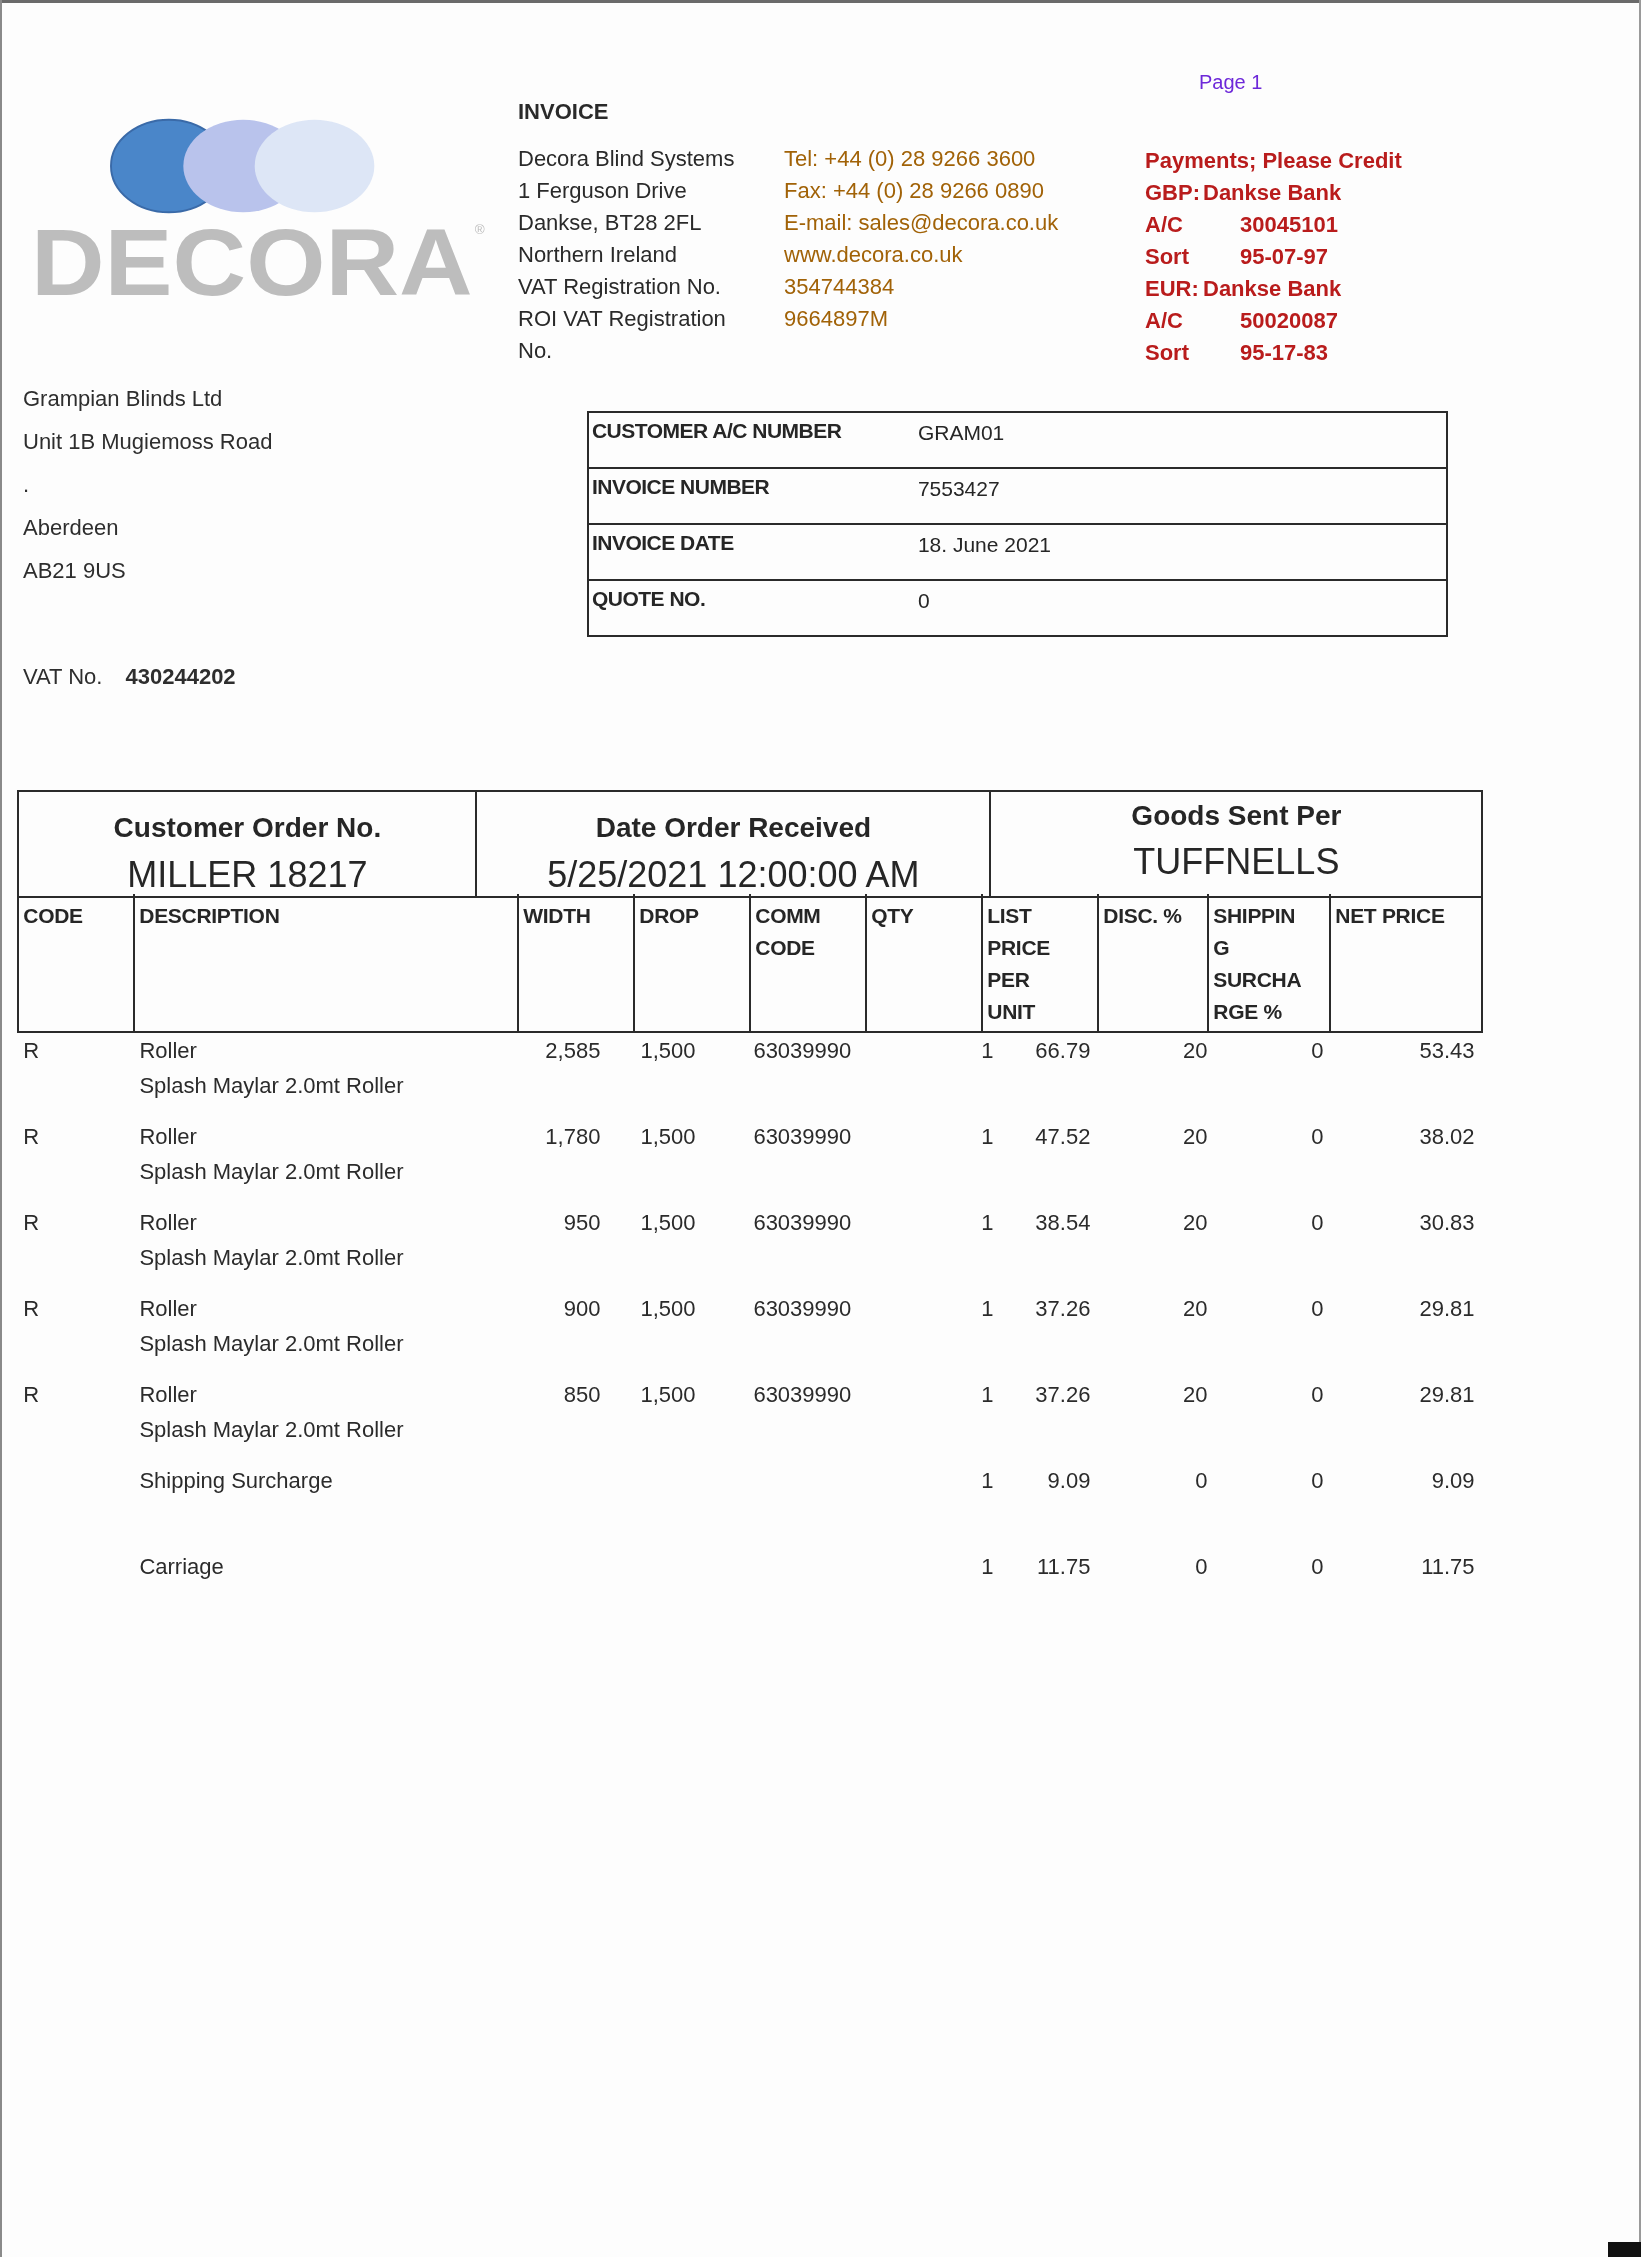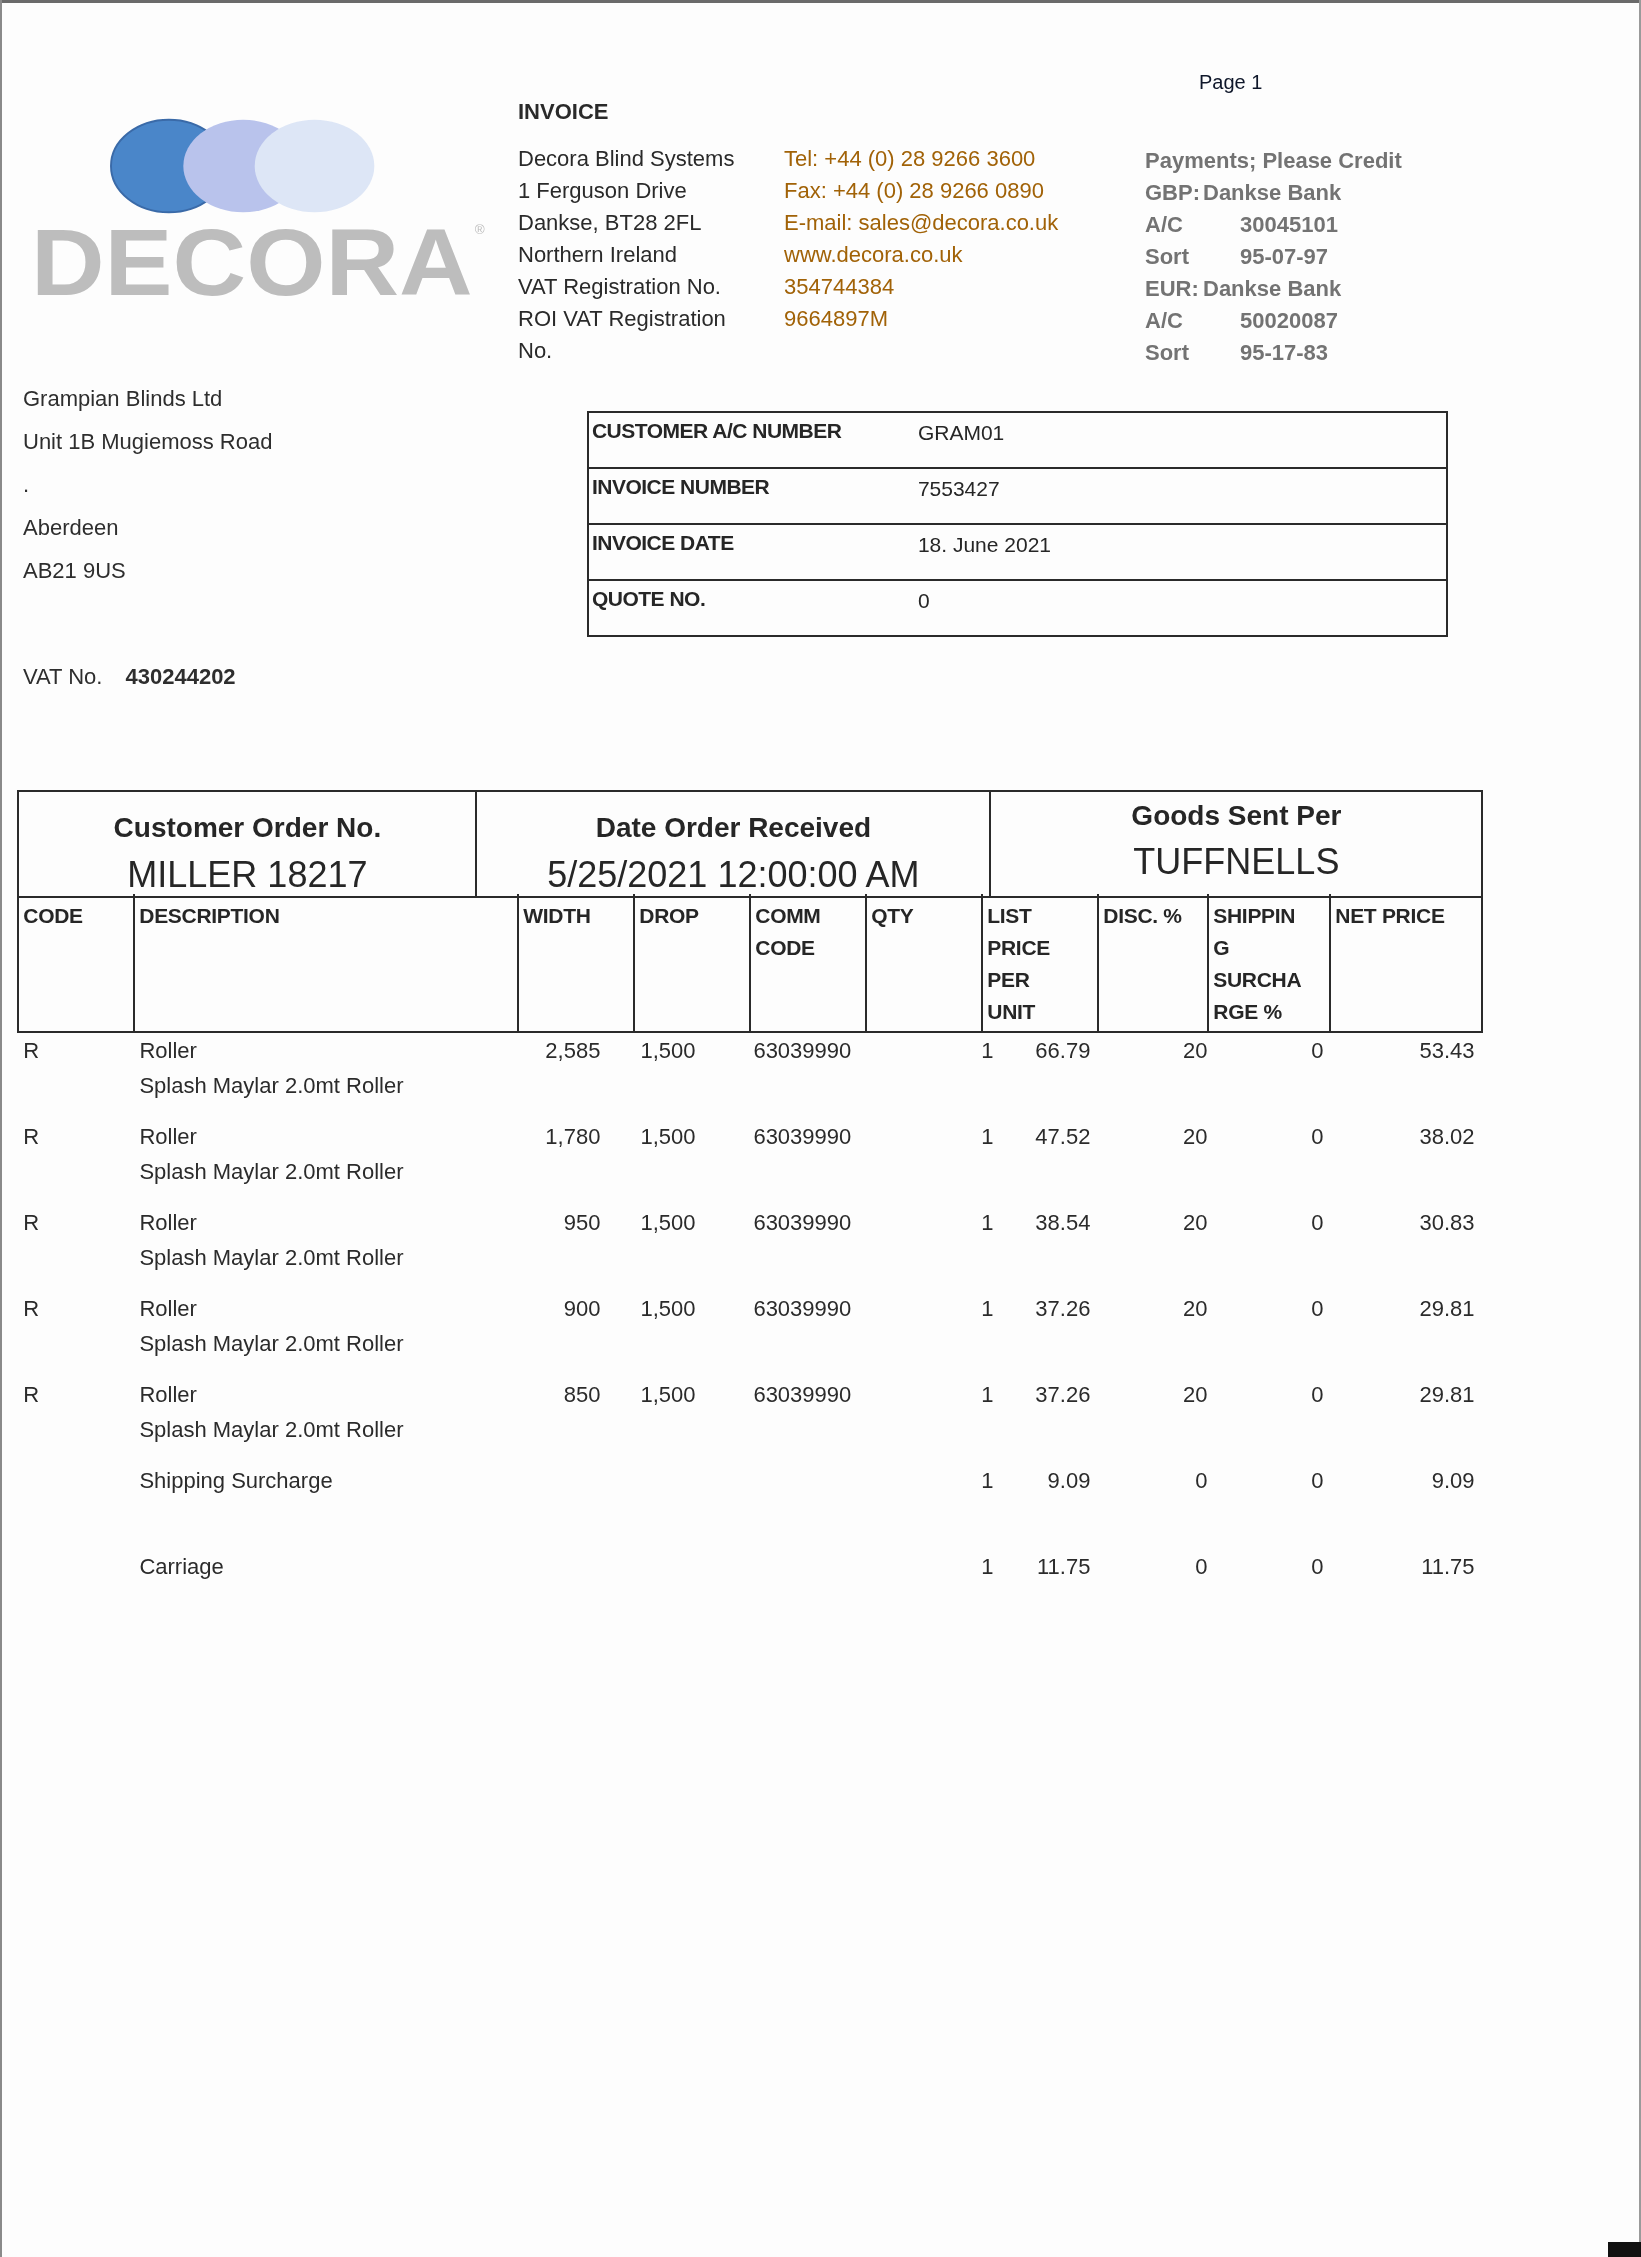--- a/index.html
+++ b/index.html
@@ -12,28 +12,28 @@
   .scan-top { position: absolute; left: 0; top: 0; width: 1641px; height: 2.9px; background: #6a6a6a; }
   .scan-left { position: absolute; left: 0; top: 0; width: 1.9px; height: 2257px; background: #8a8a8a; }
   .scan-right { position: absolute; right: 0; top: 0; width: 1.9px; height: 2257px; background: #9a9a9a; }
   .scan-corner { position: absolute; right: 0; bottom: 0; width: 33px; height: 15.4px; background: #111; }
   .abs { position: absolute; }
 
   
   .logo { position: absolute; left: 29px; top: 106px; width: 463px; height: 203px; }
   .logo svg { width: 100%; height: 100%; }
 
-  .page-num { left: 1199px; top: 71px; font-size: 20px; color: #0f172a; }
+  .page-num { left: 1199px; top: 71px; font-size: 20px; color: #6d28d9; }
   .inv-title { left: 518px; top: 99px; font-size: 22px; font-weight: bold; color: #2a2a2a; }
 
   .company { left: 518px; top: 143px; font-size: 22px; line-height: 32px; color: #2a2a2a; }
   .contact { left: 784px; top: 143px; font-size: 22px; line-height: 32px; color: #a16207; }
   .company div, .contact div { white-space: nowrap; }
 
-  .payments { left: 1145px; top: 145px; font-size: 22px; line-height: 32px; font-weight: bold; color: #737373; }
+  .payments { left: 1145px; top: 145px; font-size: 22px; line-height: 32px; font-weight: bold; color: #b91c1c; }
   .payments .row { display: flex; white-space: nowrap; }
   .payments .lab { width: 58px; }
   .payments .lab-w { width: 95px; }
 
   .customer { left: 23px; top: 386px; font-size: 22px; color: #2e2e2e; }
   .customer div { height: 43px; white-space: nowrap; }
 
   .vat { left: 23px; top: 664px; font-size: 22px; color: #2e2e2e; white-space: nowrap; }
   .vat .v { font-weight: bold; margin-left: 23px; }
 

